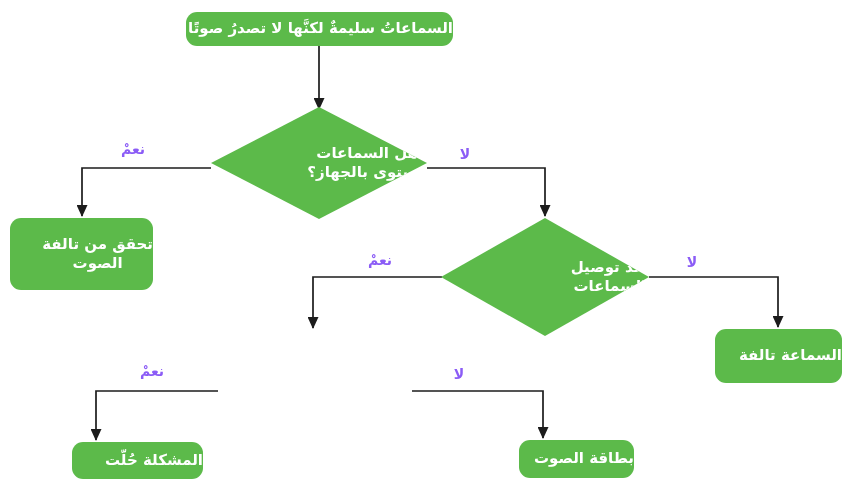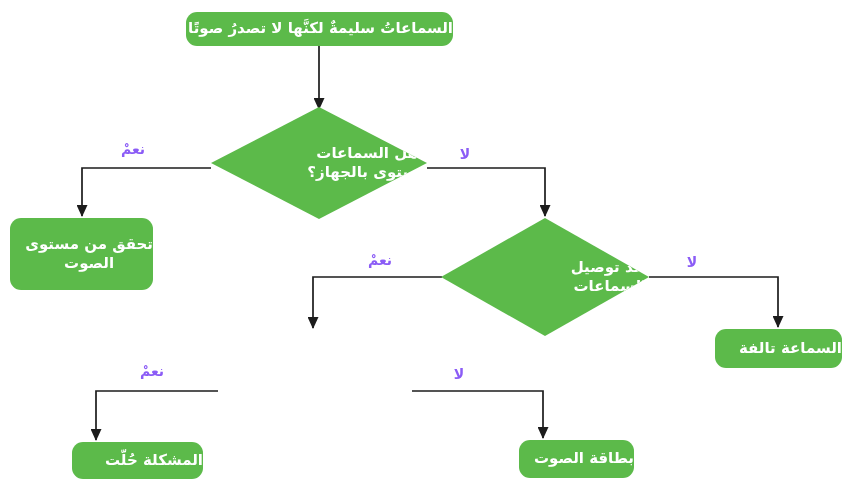--- a/index.html
+++ b/index.html
@@ -53,33 +53,33 @@
 
   <div class="node diamond" style="left:211px;top:107px;width:216px;height:112px;">
     <div class="node-text">
       <div>هل السماعات</div>
       <div>مستوى بالجهاز؟</div>
     </div>
   </div>
 
   <div class="node rect-node" style="left:10px;top:218px;width:143px;height:72px;">
     <div class="node-text">
-      <div>تحقق من مستوى</div>
+      <div>تحقق من تالفة</div>
       <div>الصوت</div>
     </div>
   </div>
 
   <div class="node diamond" style="left:441px;top:218px;width:208px;height:118px;">
     <div class="node-text">
       <div>أعد توصيل</div>
       <div>السماعات</div>
     </div>
   </div>
 
-  <div class="node rect-node" style="left:715px;top:329px;width:127px;height:39px;">
+  <div class="node rect-node" style="left:715px;top:329px;width:127px;height:54px;">
     <span class="node-text">السماعة تالفة</span>
   </div>
 
 
   <div class="node rect-node" style="left:32px;top:442px;width:131px;height:37px;margin-left:40px;">
     <span class="node-text">المشكلة حُلّت</span>
   </div>
 
   <div class="node rect-node" style="left:519px;top:440px;width:115px;height:38px;">
     <span class="node-text">بطاقة الصوت</span>

